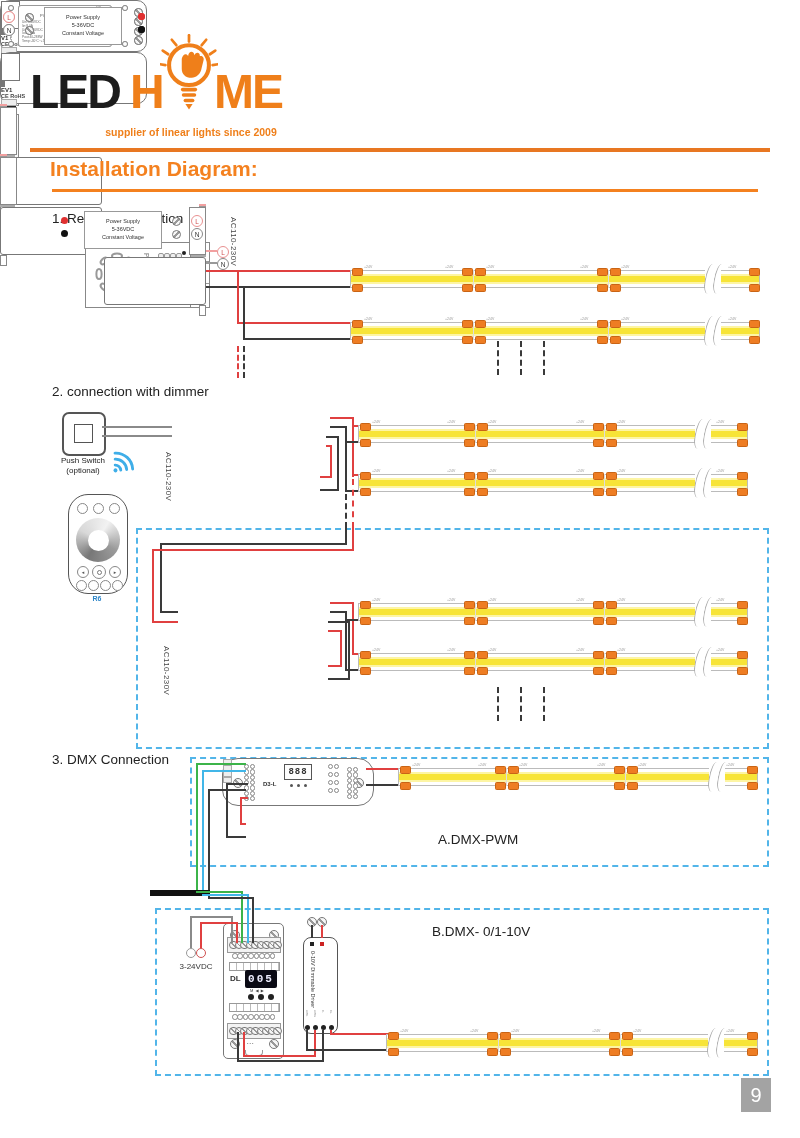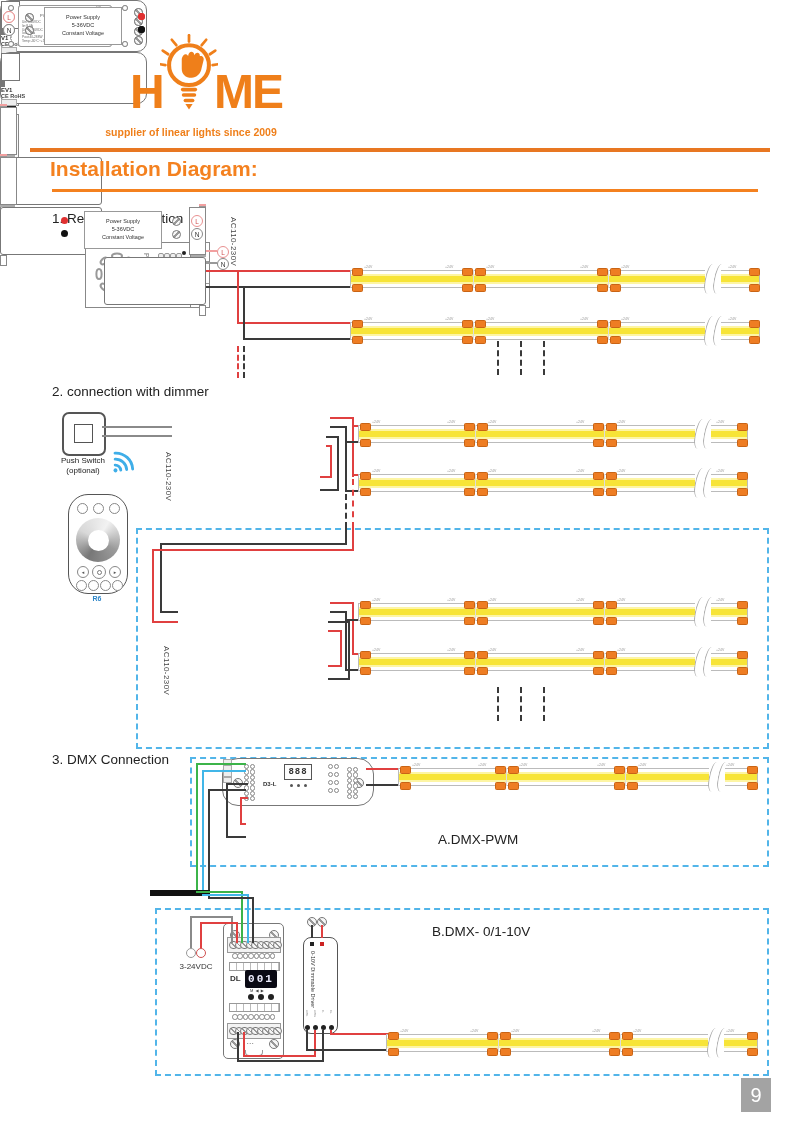--- a/index.html
+++ b/index.html
@@ -34,20 +34,21 @@
   .seg{font-family:Liberation Mono, monospace;font-weight:bold}
   .cellstrip{position:absolute;border:.8px solid #999;display:flex}
   .cellstrip div{flex:1;border-right:.8px solid #bbb}
   .vent{position:absolute;width:3.5px;height:15px;border-radius:2px;border:1px solid #999;background:#eee}
 </style>
 </head>
 <body>
 
 <div class="page" id="diagram">
 
+  <div class="lbl" style="left:30px;top:64px;font-size:48px;font-weight:bold;letter-spacing:-2px;color:#1c1c1c">LED</div>
   <div class="lbl" style="left:130px;top:64px;font-size:48px;font-weight:bold;color:#EF7F1A">H</div>
   <svg class="abs" style="left:160px;top:34px" width="58" height="84" viewBox="0 0 64 92">
     <g stroke="#EF7F1A" stroke-width="3" stroke-linecap="round">
       <line x1="32" y1="8" x2="32" y2="1"></line>
       <line x1="18" y1="12" x2="13" y2="6"></line>
       <line x1="46" y1="12" x2="51" y2="6"></line>
       <line x1="9" y1="22" x2="3" y2="18"></line>
       <line x1="55" y1="22" x2="61" y2="18"></line>
       <line x1="6" y1="34" x2="0" y2="33"></line>
       <line x1="58" y1="34" x2="64" y2="33"></line>
@@ -249,21 +250,21 @@
     <div class="cellstrip" style="left:5px;top:38px;width:49px;height:7px">
       <div></div>
         <div></div>
         <div></div>
         <div></div>
         <div></div>
         <div></div>
         <div></div>
     </div>
     <div class="lbl" style="left:6px;top:50px;font-size:8px;font-weight:bold;color:#333">DL</div>
-    <div class="abs seg" style="left:21px;top:46px;width:32px;height:18px;background:#0a0a14;color:#eef;font-size:11px;display:flex;align-items:center;justify-content:center;letter-spacing:2px;border-radius:2px">001</div>
+    <div class="abs seg" style="left:21px;top:46px;width:32px;height:18px;background:#0a0a14;color:#eef;font-size:11px;display:flex;align-items:center;justify-content:center;letter-spacing:2px;border-radius:2px">005</div>
     <div class="tiny" style="left:26px;top:65px;font-size:8px;color:#444">M&nbsp;&nbsp;◀&nbsp;&nbsp;▶</div>
     <div class="fdot" style="left:24px;top:70px;width:6px;height:6px;background:#222"></div>
     <div class="fdot" style="left:34px;top:70px;width:6px;height:6px;background:#222"></div>
     <div class="fdot" style="left:44px;top:70px;width:6px;height:6px;background:#222"></div>
     <div class="cellstrip" style="left:5px;top:79px;width:49px;height:7px">
       <div></div>
         <div></div>
         <div></div>
         <div></div>
         <div></div>

